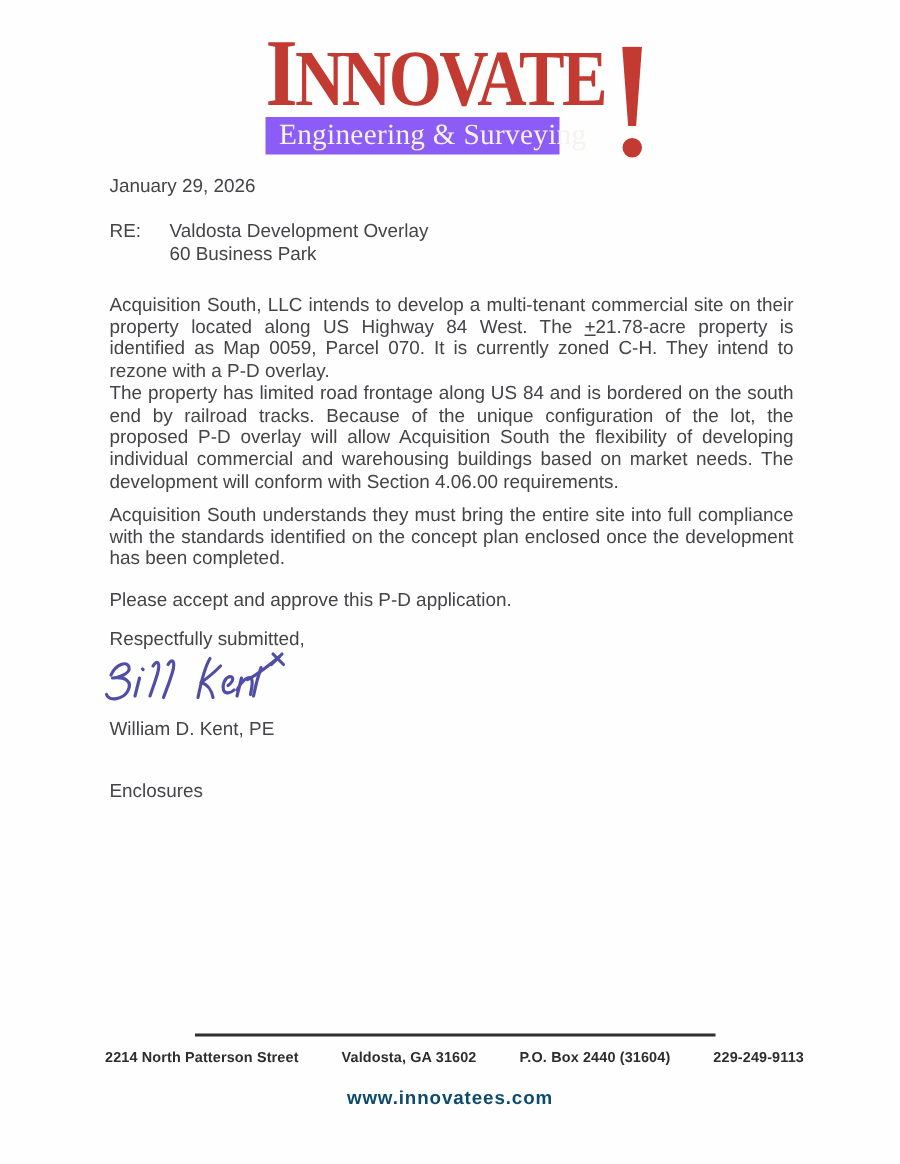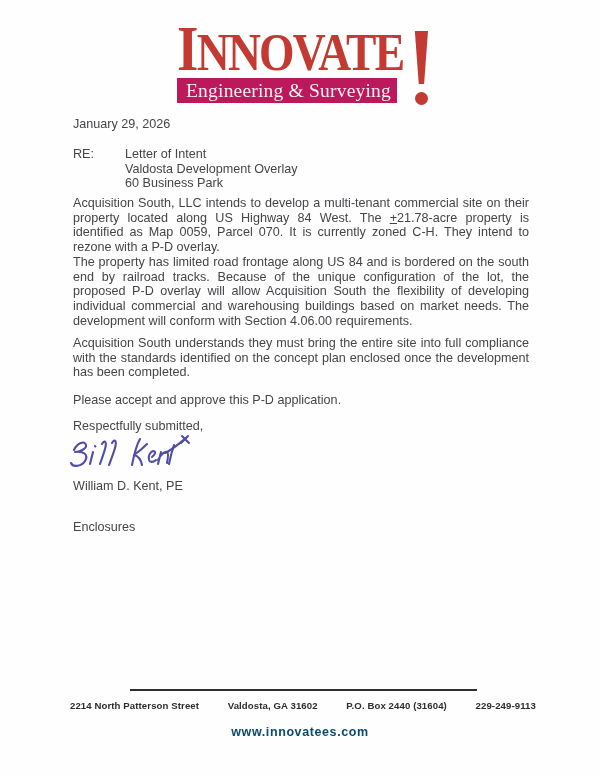--- a/index.html
+++ b/index.html
@@ -24,22 +24,22 @@
     white-space: nowrap;
     transform: scaleX(0.86);
     transform-origin: left bottom;
     letter-spacing: -2px;
     line-height: 58px;
   }
   .logo-name .first { font-size: 64px; }
   .logo-name .rest  { font-size: 53px; }
   .logo-bar {
     position: absolute; left: 0; top: 52px;
-    width: 220px; height: 25px;
-    background: #be185d;
+    width: 196px; height: 25px;
+    background: #8b5cf6;
     display: flex; align-items: center;
     padding-left: 9px; box-sizing: border-box;
   }
   .logo-tagline {
     font-family: "Liberation Serif", serif;
     font-size: 19.5px;
     color: #f5f2ef;
     white-space: nowrap;
     letter-spacing: 0.2px;
   }
@@ -54,21 +54,21 @@
     position: absolute; left: 2px; top: 61px;
     width: 13px; height: 13px;
     border-radius: 50%;
     background: #c23a31;
   }
 
   
   .body-text { font-size: 12.6px; line-height: 14.7px; }
   .abs { position: absolute; }
   .date { left: 73px; top: 117px; }
-  .re-block { left: 73px; top: 147px; display: flex; gap: 12px; }
+  .re-block { left: 73px; top: 147px; display: flex; }
   .re-label { width: 40px; }
   .re-lines div { margin: 0; }
   .para { left: 73px; width: 456px; margin: 0; text-align: justify; }
   .p1 { top: 196px; }
   .p2 { top: 255px; }
   .p3 { top: 336px; }
   .p4 { top: 393px; text-align: left; }
   .closing { left: 73px; top: 419px; }
   .signature { left: 64px; top: 434px; width: 132px; height: 50px; }
   .signer { left: 73px; top: 479px; }
@@ -105,21 +105,20 @@
       <div class="bar"></div>
       <div class="dot"></div>
     </div>
   </div>
 
   <div class="abs date body-text">January 29, 2026</div>
 
   <div class="abs re-block body-text">
     <div class="re-label">RE:</div>
     <div class="re-lines">
-      <div>Letter of Intent</div>
       <div>Valdosta Development Overlay</div>
       <div>60 Business Park</div>
     </div>
   </div>
 
   <p class="abs para p1 body-text"><span>Acquisition South, LLC intends to develop a multi-tenant commercial site on their property located along US Highway 84 West.  The </span><span class="pm">+</span><span>21.78-acre property is identified as Map 0059, Parcel 070.  It is currently zoned C-H.  They intend to rezone with a P-D overlay.</span></p>
 
   <p class="abs para p2 body-text">The property has limited road frontage along US 84 and is bordered on the south end by railroad tracks.  Because of the unique configuration of the lot, the proposed P-D overlay will allow Acquisition South the flexibility of developing individual commercial and warehousing buildings based on market needs.  The development will conform with Section 4.06.00 requirements.</p>
 
   <p class="abs para p4 body-text">Please accept and approve this P-D application.</p>

